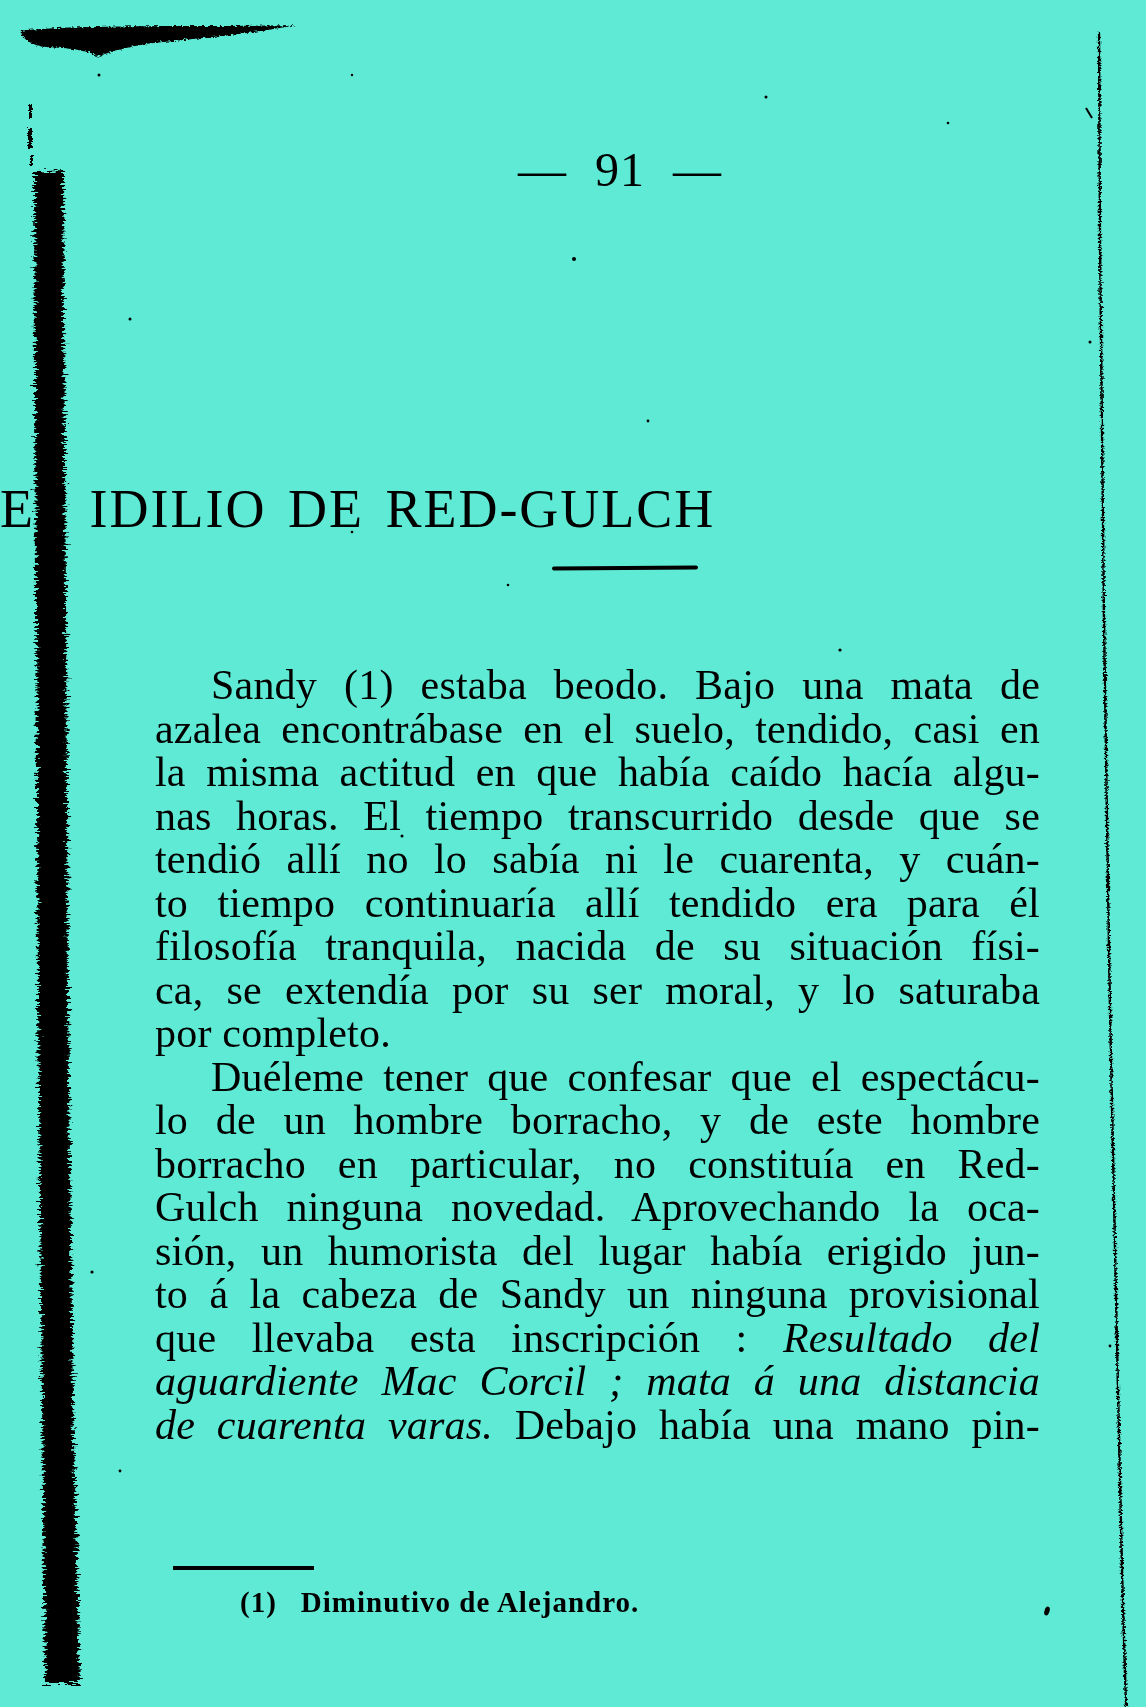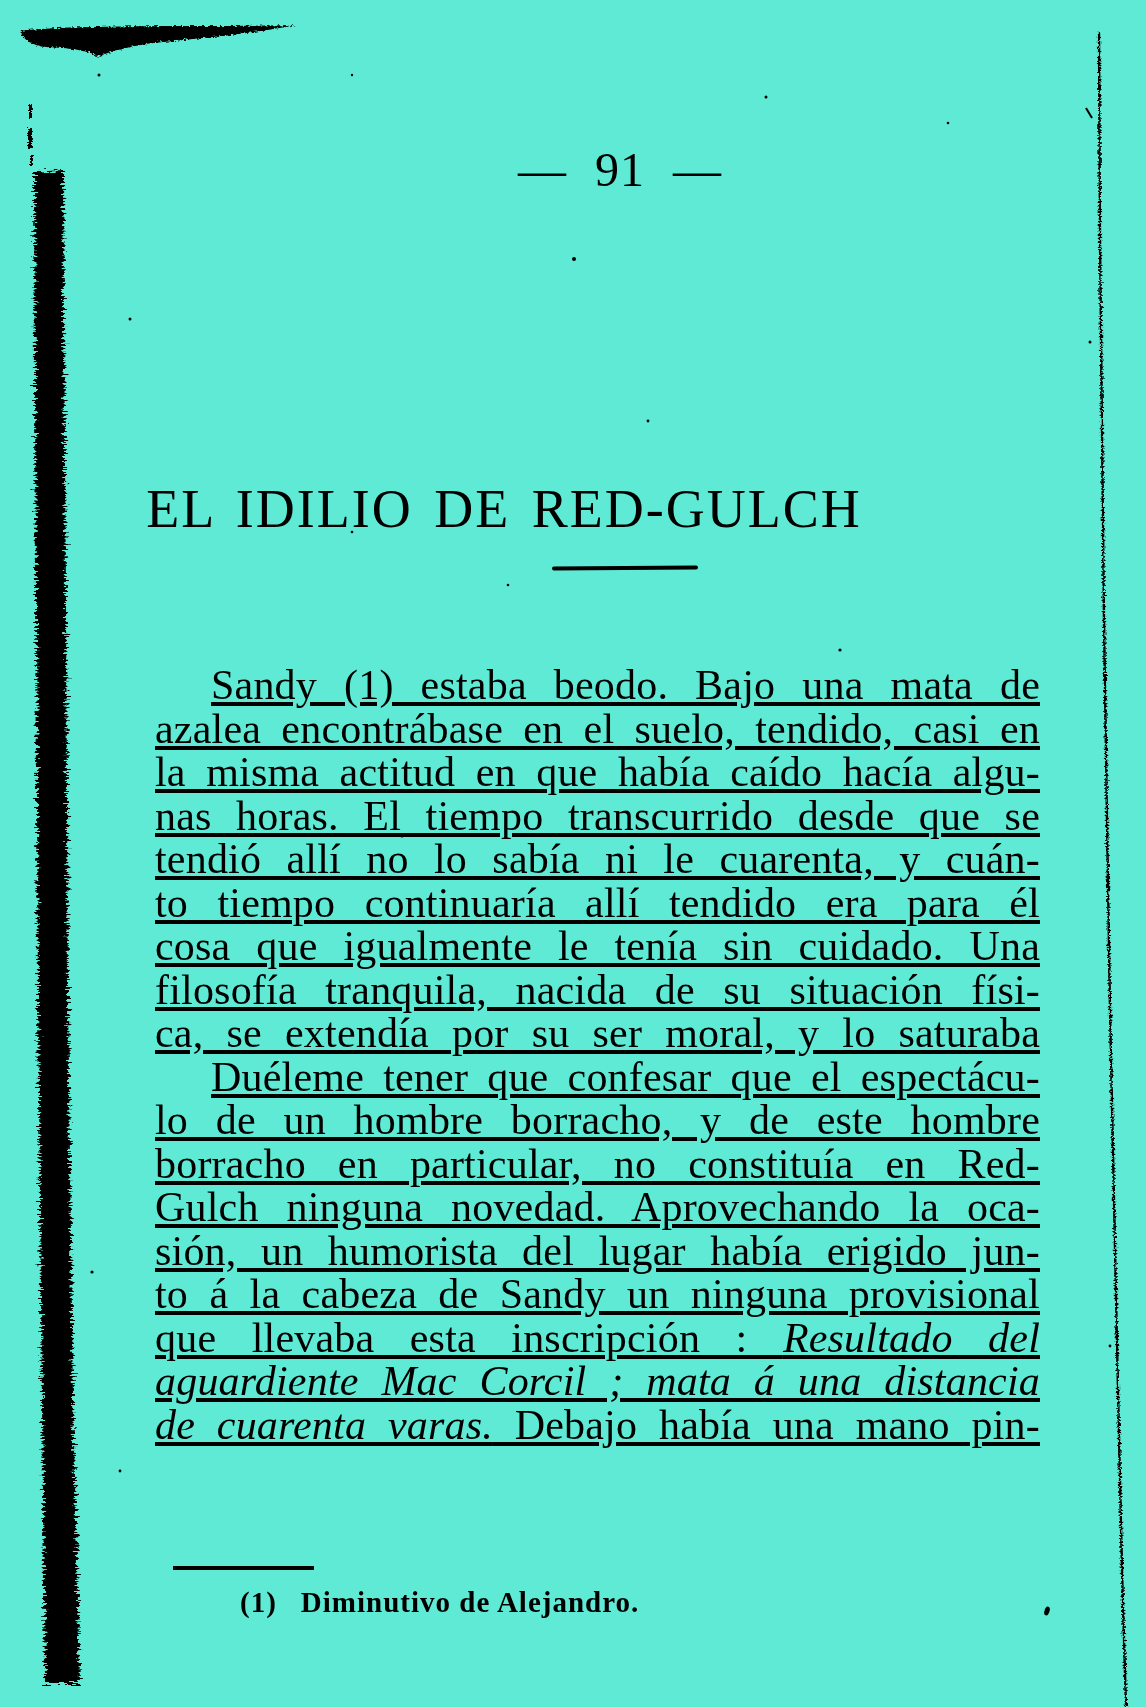--- a/index.html
+++ b/index.html
@@ -32,23 +32,22 @@
     word-spacing: 15px;
     letter-spacing: 1px;
     white-space: nowrap;
   }
 
   .title {
     position: absolute;
     top: 478px;
     left: 0;
     width: 992px;
-    padding-left: 16px;
     box-sizing: border-box;
-    text-align: center;
+    text-align: left;
     font-size: 54px;
     letter-spacing: 2px;
     word-spacing: 6px;
     white-space: nowrap;
   }
 
   .title-divider {
     position: absolute;
     left: 552px;
     top: 566px;
@@ -60,21 +59,20 @@
   }
 
   .body-text {
     position: absolute;
     left: 155px;
     top: 664px;
     width: 885px;
     font-size: 42px;
     line-height: 43.5px;
     letter-spacing: 0.2px;
-    text-decoration: underline;
   }
   .body-text .line {
     text-align: justify;
     text-align-last: justify;
     white-space: normal;
     height: 43.5px;
   }
   .body-text .line.no-just { text-align-last: left; }
   .body-text .line.indent { text-indent: 56px; }
   .body-text .it { font-style: italic; }
@@ -158,23 +156,23 @@
 
     <div class="title-divider"></div>
 
     <div class="body-text">
         <div class="line indent"><span>Sandy (1) estaba beodo. Bajo una mata de</span></div>
         <div class="line"><span>azalea encontrábase en el suelo, tendido, casi en</span></div>
         <div class="line"><span>la misma actitud en que había caído hacía algu-</span></div>
         <div class="line"><span>nas horas. El tiempo transcurrido desde que se</span></div>
         <div class="line"><span>tendió allí no lo sabía ni le cuarenta, y cuán-</span></div>
         <div class="line"><span>to tiempo continuaría allí tendido era para él</span></div>
-        <div class="line"><span>cosa que igualmente le tenía sin cuidado. Una</span></div>
         <div class="line"><span>filosofía tranquila, nacida de su situación físi-</span></div>
         <div class="line"><span>ca, se extendía por su ser moral, y lo saturaba</span></div>
+        <div class="line no-just"><span>por completo.</span></div>
         <div class="line indent"><span>Duéleme tener que confesar que el espectácu-</span></div>
         <div class="line"><span>lo de un hombre borracho, y de este hombre</span></div>
         <div class="line"><span>borracho en particular, no constituía en Red-</span></div>
         <div class="line"><span>Gulch ninguna novedad. Aprovechando la oca-</span></div>
         <div class="line"><span>sión, un humorista del lugar había erigido jun-</span></div>
         <div class="line"><span>to á la cabeza de Sandy un ninguna provisional</span></div>
         <div class="line"><span>que llevaba esta inscripción : </span><span class="it">Resultado del</span></div>
         <div class="line"><span class="it">aguardiente Mac Corcil ; mata á una distancia</span></div>
         <div class="line"><span class="it">de cuarenta varas.</span><span> Debajo había una mano pin-</span></div>
       </div>

